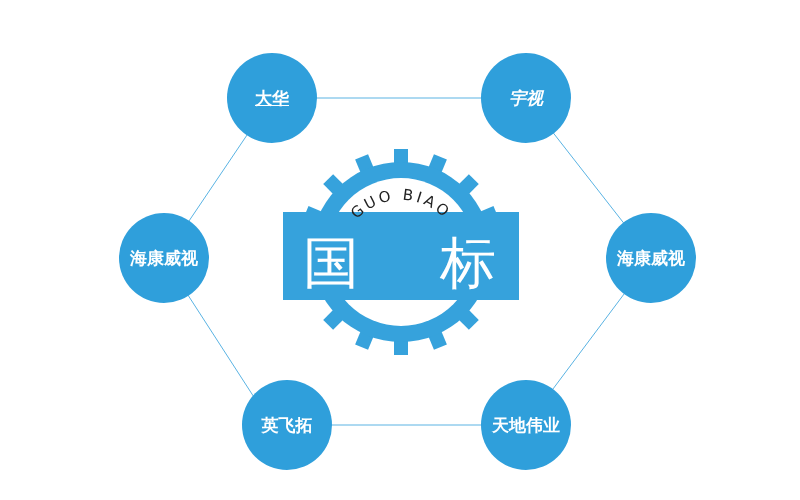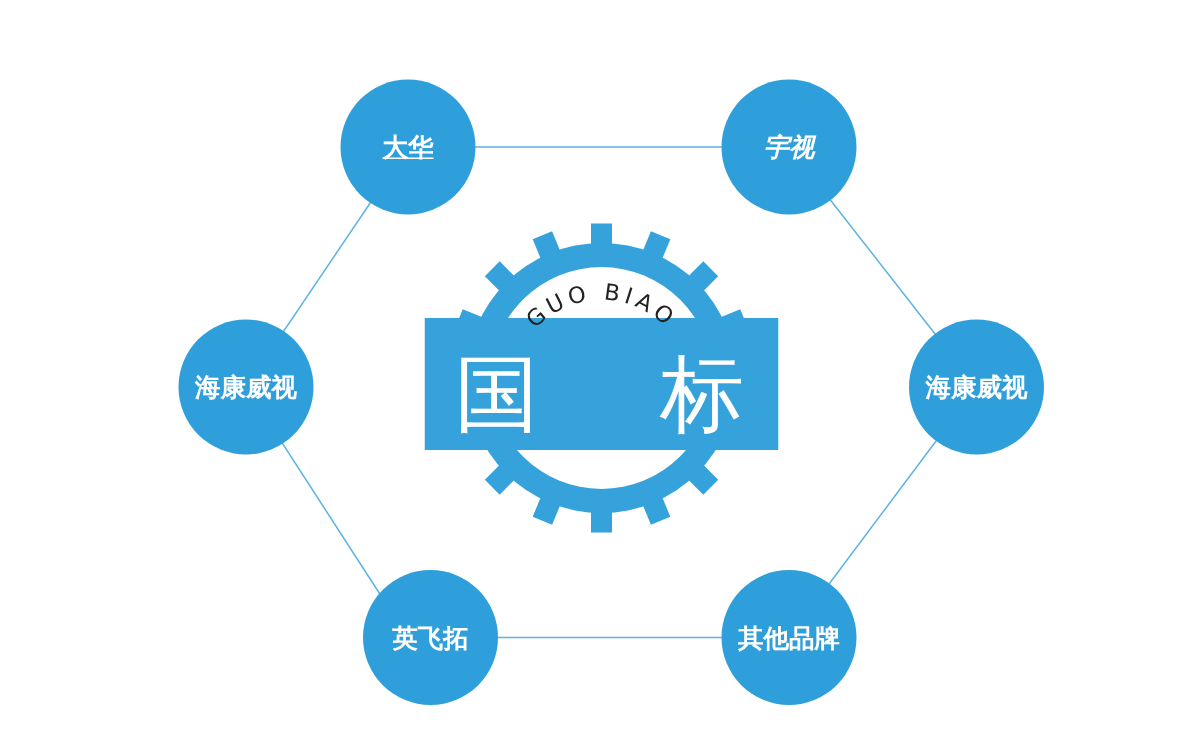--- a/index.html
+++ b/index.html
@@ -72,14 +72,14 @@
 <div class="node" style="left:119px;top:213px;">
   <span>海康威视</span>
 </div>
 <div class="node" style="left:606px;top:213px;">
   <span>海康威视</span>
 </div>
 <div class="node" style="left:242px;top:380px;">
   <span>英飞拓</span>
 </div>
 <div class="node" style="left:481px;top:380px;">
-  <span>其他品牌</span>
+  <span>天地伟业</span>
 </div>
 
 </body></html>

